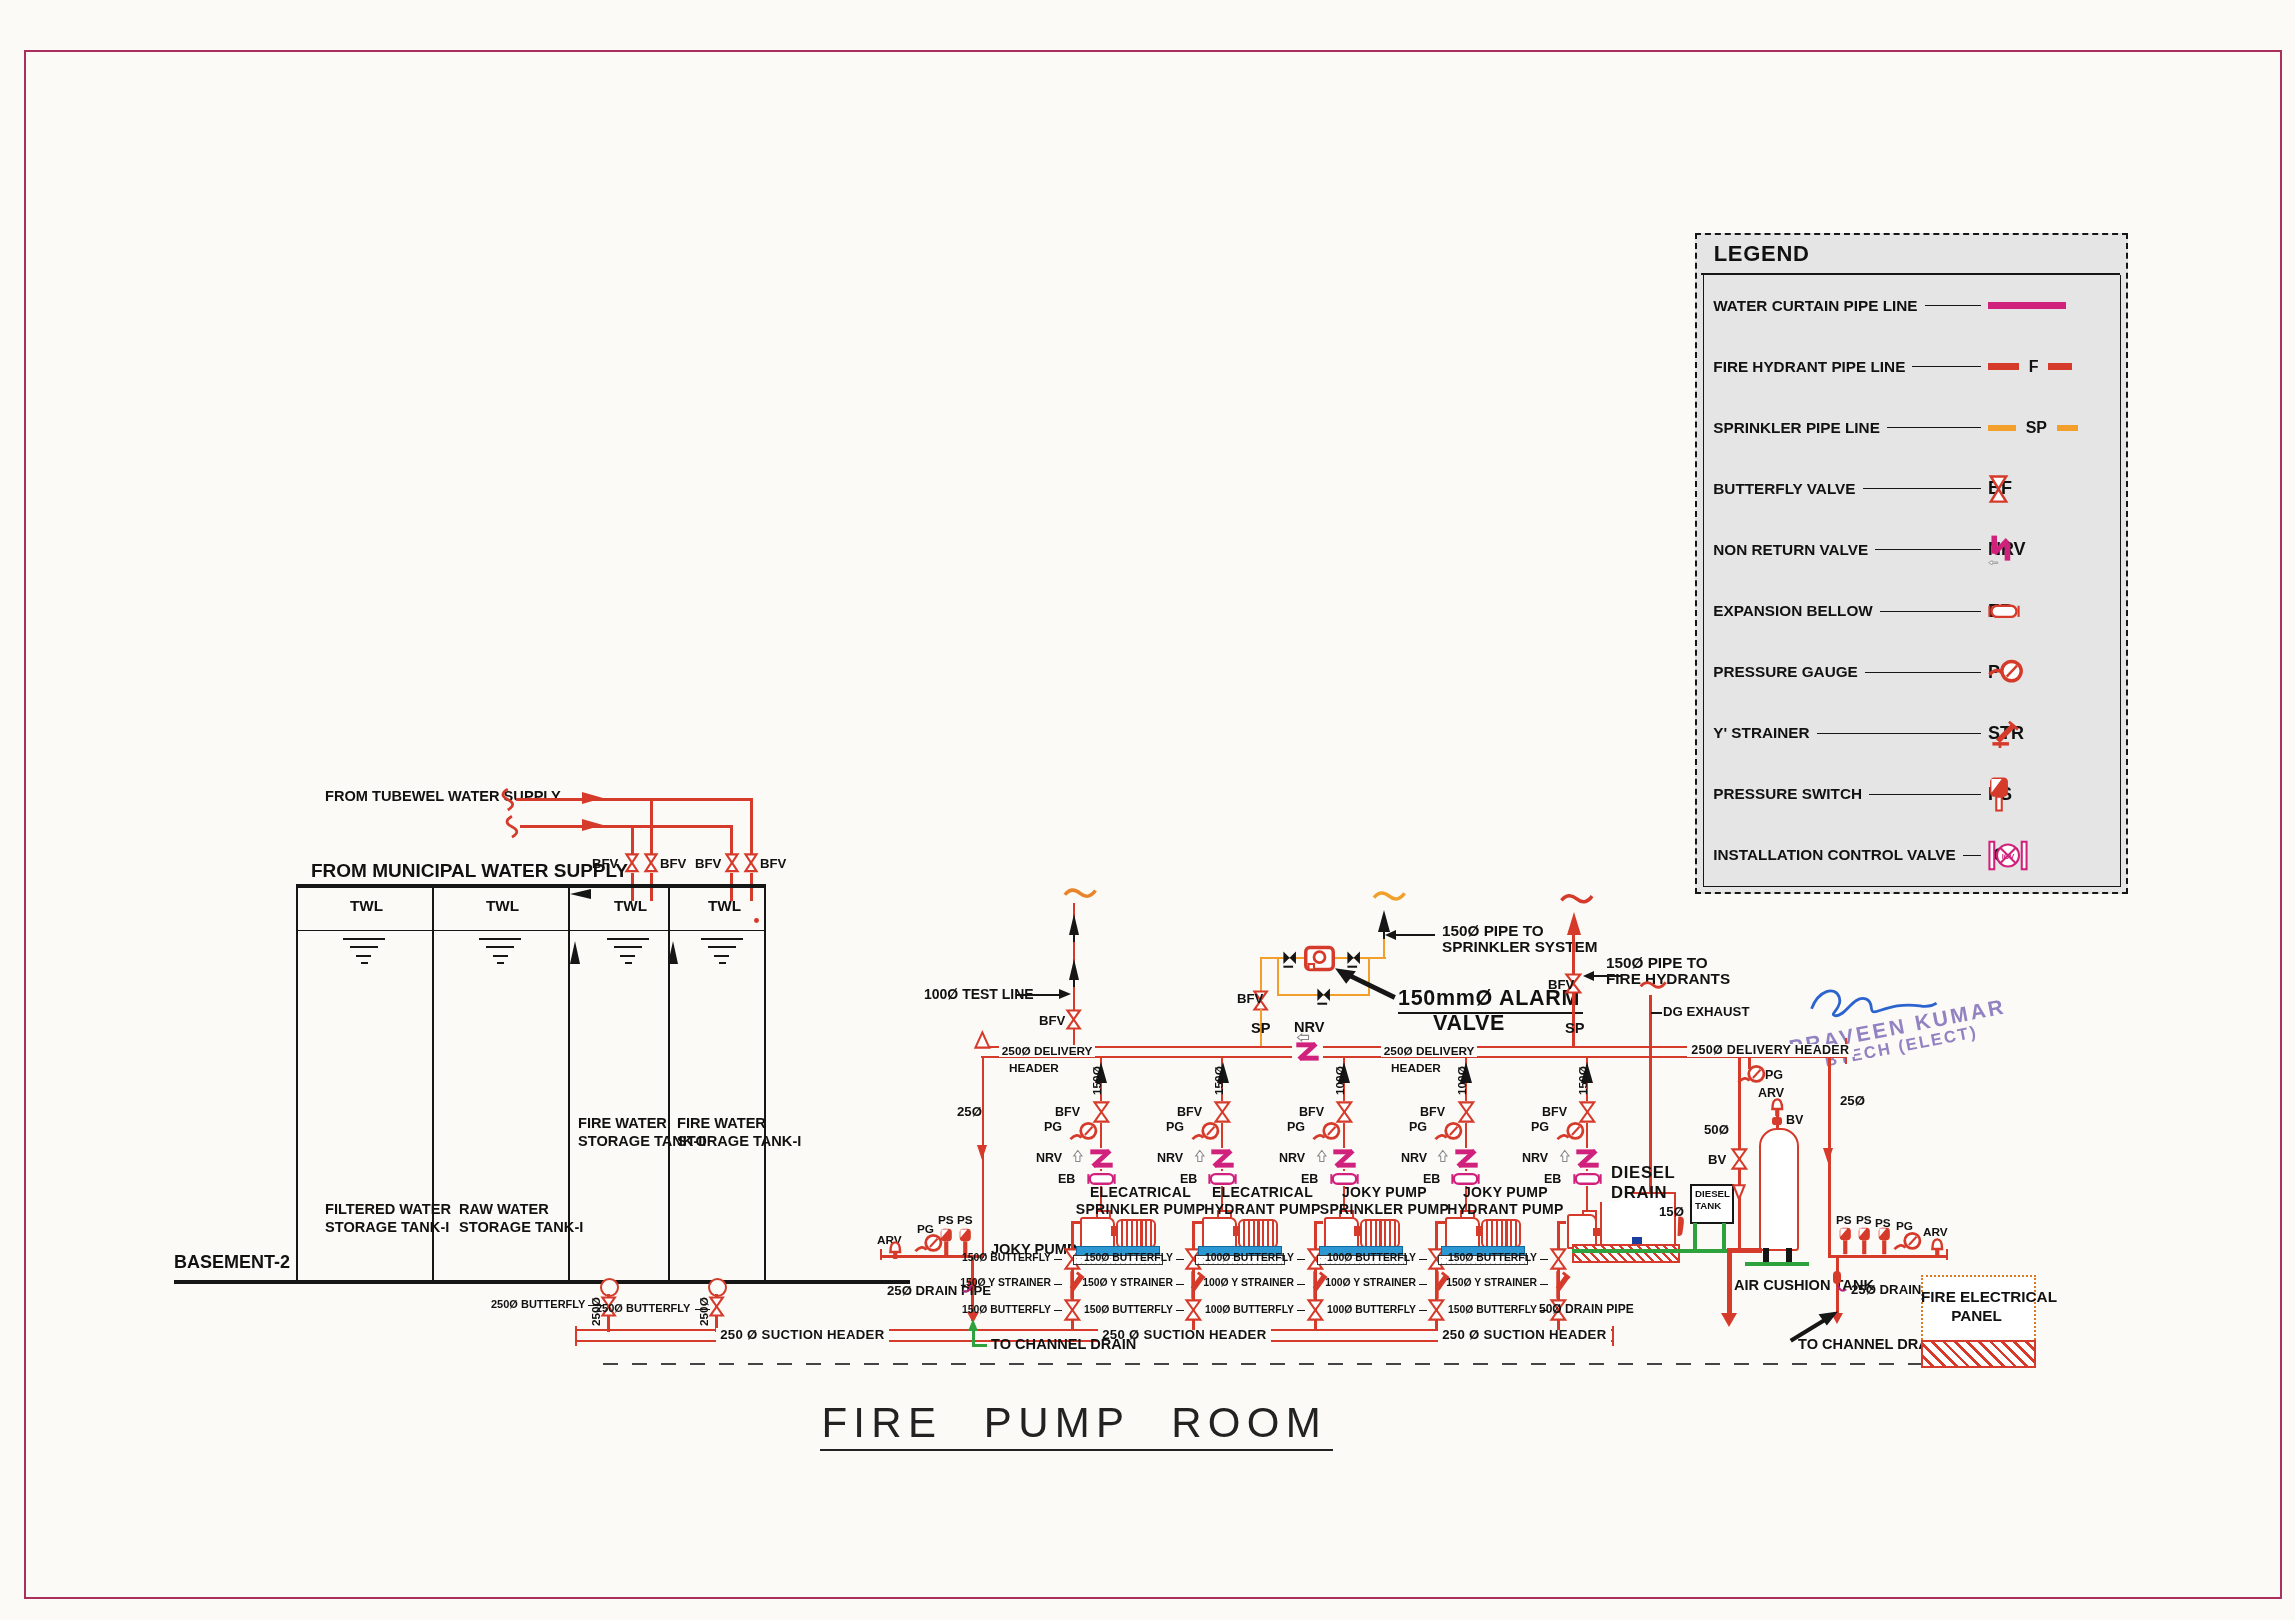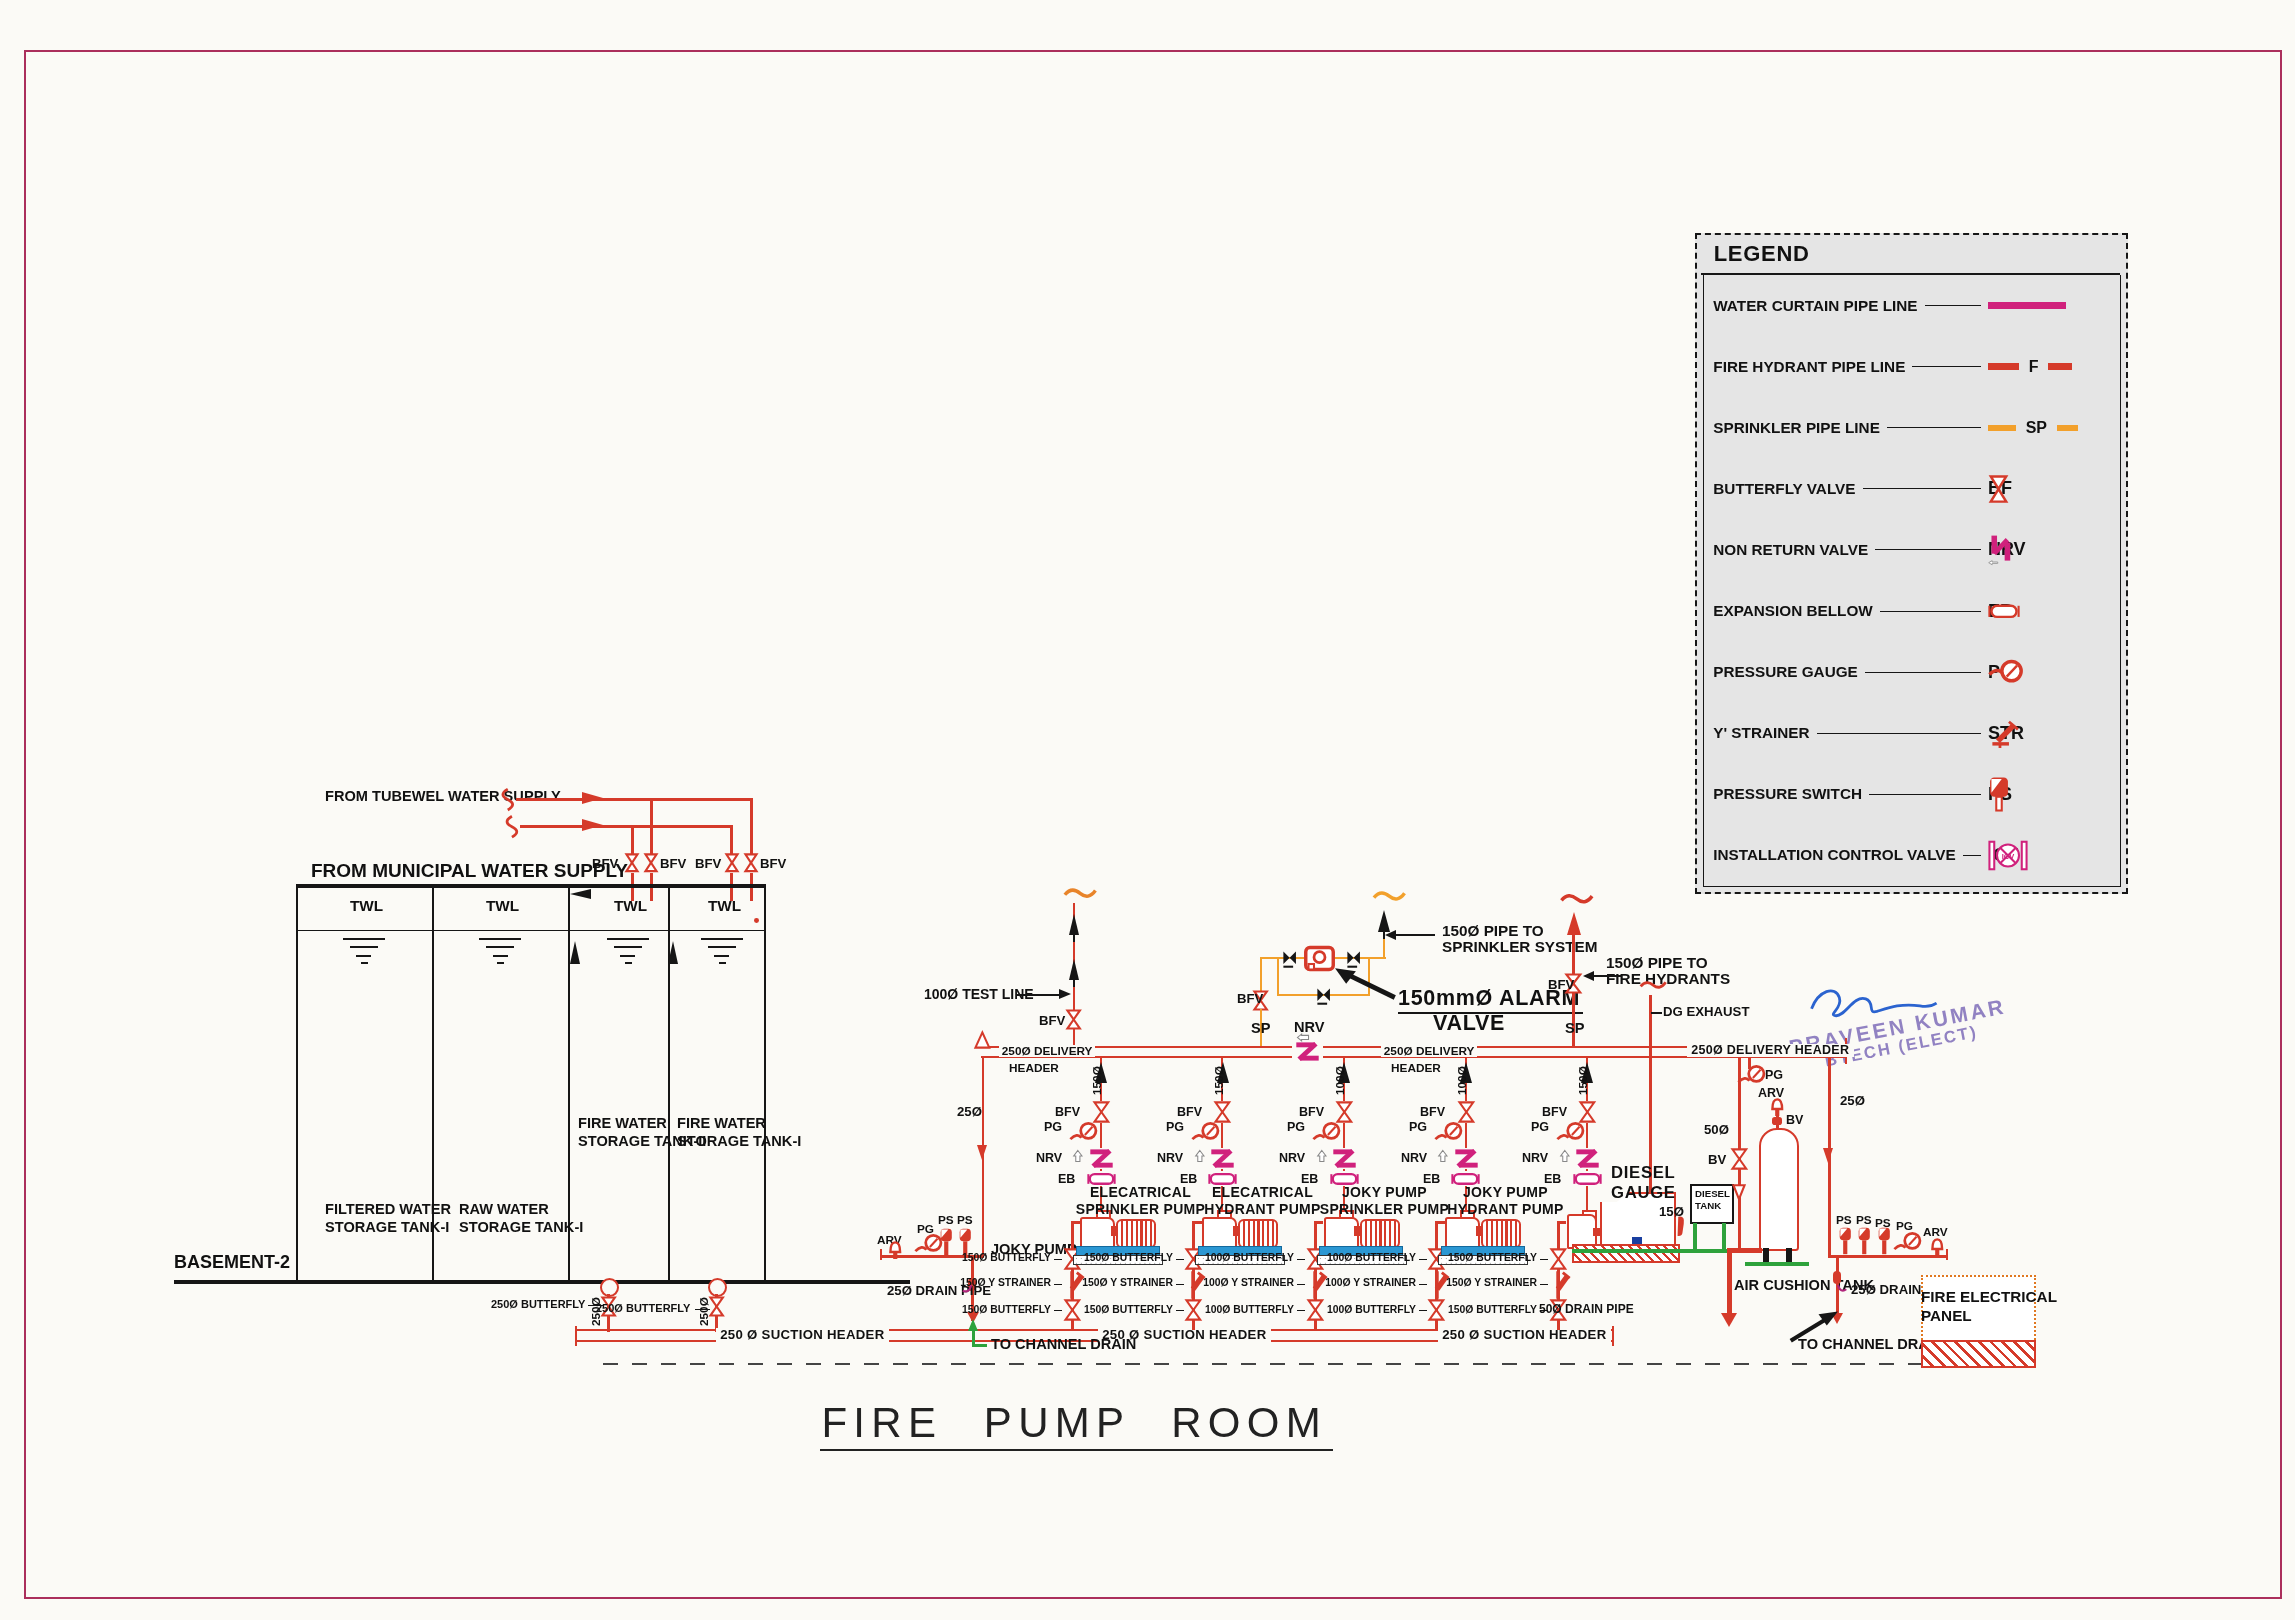--- a/index.html
+++ b/index.html
@@ -672,21 +672,21 @@
       <div class="ln" style="left:1540px;top:1284px;width:8.3px;height:1.4px;background:#161616;"></div>
       <div class="lbl" style="left:1426px;top:1305px;font-size:10.4px;width:111px;text-align:right;font-weight:600;">150Ø BUTTERFLY</div>
       <div class="ln" style="left:1540px;top:1310px;width:8.3px;height:1.4px;background:#161616;"></div>
       <div class="ln" style="left:1582px;top:1210px;width:11px;height:7px;background:#fff;border:2.1px solid #d53a2a;"></div>
       <div class="ln" style="left:1567px;top:1214px;width:26.4px;height:31px;background:#fff;border:2.4px solid #d53a2a;border-radius:2.8px 7px 1.4px 1.4px;"></div>
       <div class="ln" style="left:1593px;top:1228px;width:7px;height:8.3px;background:#d53a2a;"></div>
       <div class="ln" style="left:1600px;top:1192px;width:72px;height:51px;border:2.8px solid #d53a2a;background:#fff;clip-path:polygon(0 18%,22% 18%,38% 0,100% 0,100% 100%,0 100%);"></div>
       <div class="ln" style="left:1632px;top:1237px;width:9.7px;height:7px;background:#1a3fa0;"></div>
       <div class="ln" style="left:1572px;top:1244px;width:104px;height:15.3px;border:2.1px solid #d53a2a;background:repeating-linear-gradient(45deg,#fff 0 4.2px,#d53a2a 4.2px 6.3px);"></div>
       <div class="lbl" style="left:1611px;top:1164px;font-size:16.7px;letter-spacing:0.7px;">DIESEL</div>
-      <div class="lbl" style="left:1611px;top:1184px;font-size:16.7px;letter-spacing:0.7px;">GAUGE</div>
+      <div class="lbl" style="left:1611px;top:1184px;font-size:16.7px;letter-spacing:0.7px;">DRAIN</div>
       <svg style="left:1674px;top:1214px;" width="14" height="22" viewBox="0 0 20 32">
         <path d="M6,4 q10,-2 8,10 l-2,14 q-1,4 -5,4 l-2,0 z" fill="#d53a2a"></path>
       </svg>
       <div class="lbl" style="left:1659px;top:1205px;font-size:13.2px;">15Ø</div>
       <div class="ln" style="left:1690px;top:1184px;width:40px;height:36px;border:2.8px solid #161616;background:#fff;"></div>
       <div class="lbl" style="left:1695px;top:1189px;font-size:9.7px;">DIESEL</div>
       <div class="lbl" style="left:1695px;top:1201px;font-size:9.7px;">TANK</div>
       <div class="ln" style="left:1693px;top:1223px;width:3.5px;height:28px;background:#2ea23c;"></div>
       <div class="ln" style="left:1722px;top:1223px;width:3.5px;height:28px;background:#2ea23c;"></div>
       <div class="ln" style="left:1572px;top:1249px;width:167px;height:3.5px;background:#2ea23c;"></div>
@@ -758,21 +758,21 @@
         <path d="M2,16 q0,-14 7,-14 q7,0 7,14 z" fill="#fff" stroke="#d53a2a" stroke-width="3.5"></path>
    <rect x="6" y="17" width="6" height="9" fill="#d53a2a"></rect>
       </svg>
       <div class="ln" style="left:1836px;top:1258px;width:2.8px;height:60px;background:#d53a2a;"></div>
       <div class="ln" style="left:1833px;top:1271px;width:8.3px;height:12.5px;background:#d53a2a;border-radius:4.2px;"></div>
       <div class="ln" style="left:1831px;top:1313px;width:0;height:0;border-left:6.3px solid transparent;border-right:6.3px solid transparent;border-top:11px solid #d53a2a;"></div>
       <div class="lbl" style="left:1851px;top:1283px;font-size:13.2px;">25Ø DRAIN PIPE</div>
       <div class="lbl" style="left:1798px;top:1337px;font-size:14.6px;">TO CHANNEL DRAIN</div>
       <div class="ln" style="left:1921px;top:1275px;width:111px;height:65px;border:2.1px dotted #e07820;background:#fff;"></div>
       <div class="lbl" style="left:1921px;top:1289px;font-size:15.3px;width:111px;text-align:center;">FIRE ELECTRICAL</div>
-      <div class="lbl" style="left:1921px;top:1308px;font-size:15.3px;width:111px;">PANEL</div>
+      <div class="lbl" style="left:1921px;top:1308px;font-size:15.3px;width:111px;text-align:center;">PANEL</div>
       <div class="ln" style="left:1921px;top:1340px;width:111px;height:23.6px;border:2.1px solid #d53a2a;background:repeating-linear-gradient(45deg,#fff 0 5.6px,#d53a2a 5.6px 8.3px);"></div>
     </div>
 
   <svg id="overlay" width="2295" height="1620" style="left:0;top:0;" viewBox="0 0 3304 2332">
 
     <path d="M731,1136 q-14,8 0,15 q14,7 0,15" stroke="#d53a2a" stroke-width="4" fill="none"></path>
     <path d="M737,1175 q-14,8 0,15 q14,7 0,15" stroke="#d53a2a" stroke-width="4" fill="none"></path>
 
     <path d="M1533,1288 q10,-12 22,-2 q12,10 22,-4" stroke="#e8842a" stroke-width="5" fill="none"></path>
 

